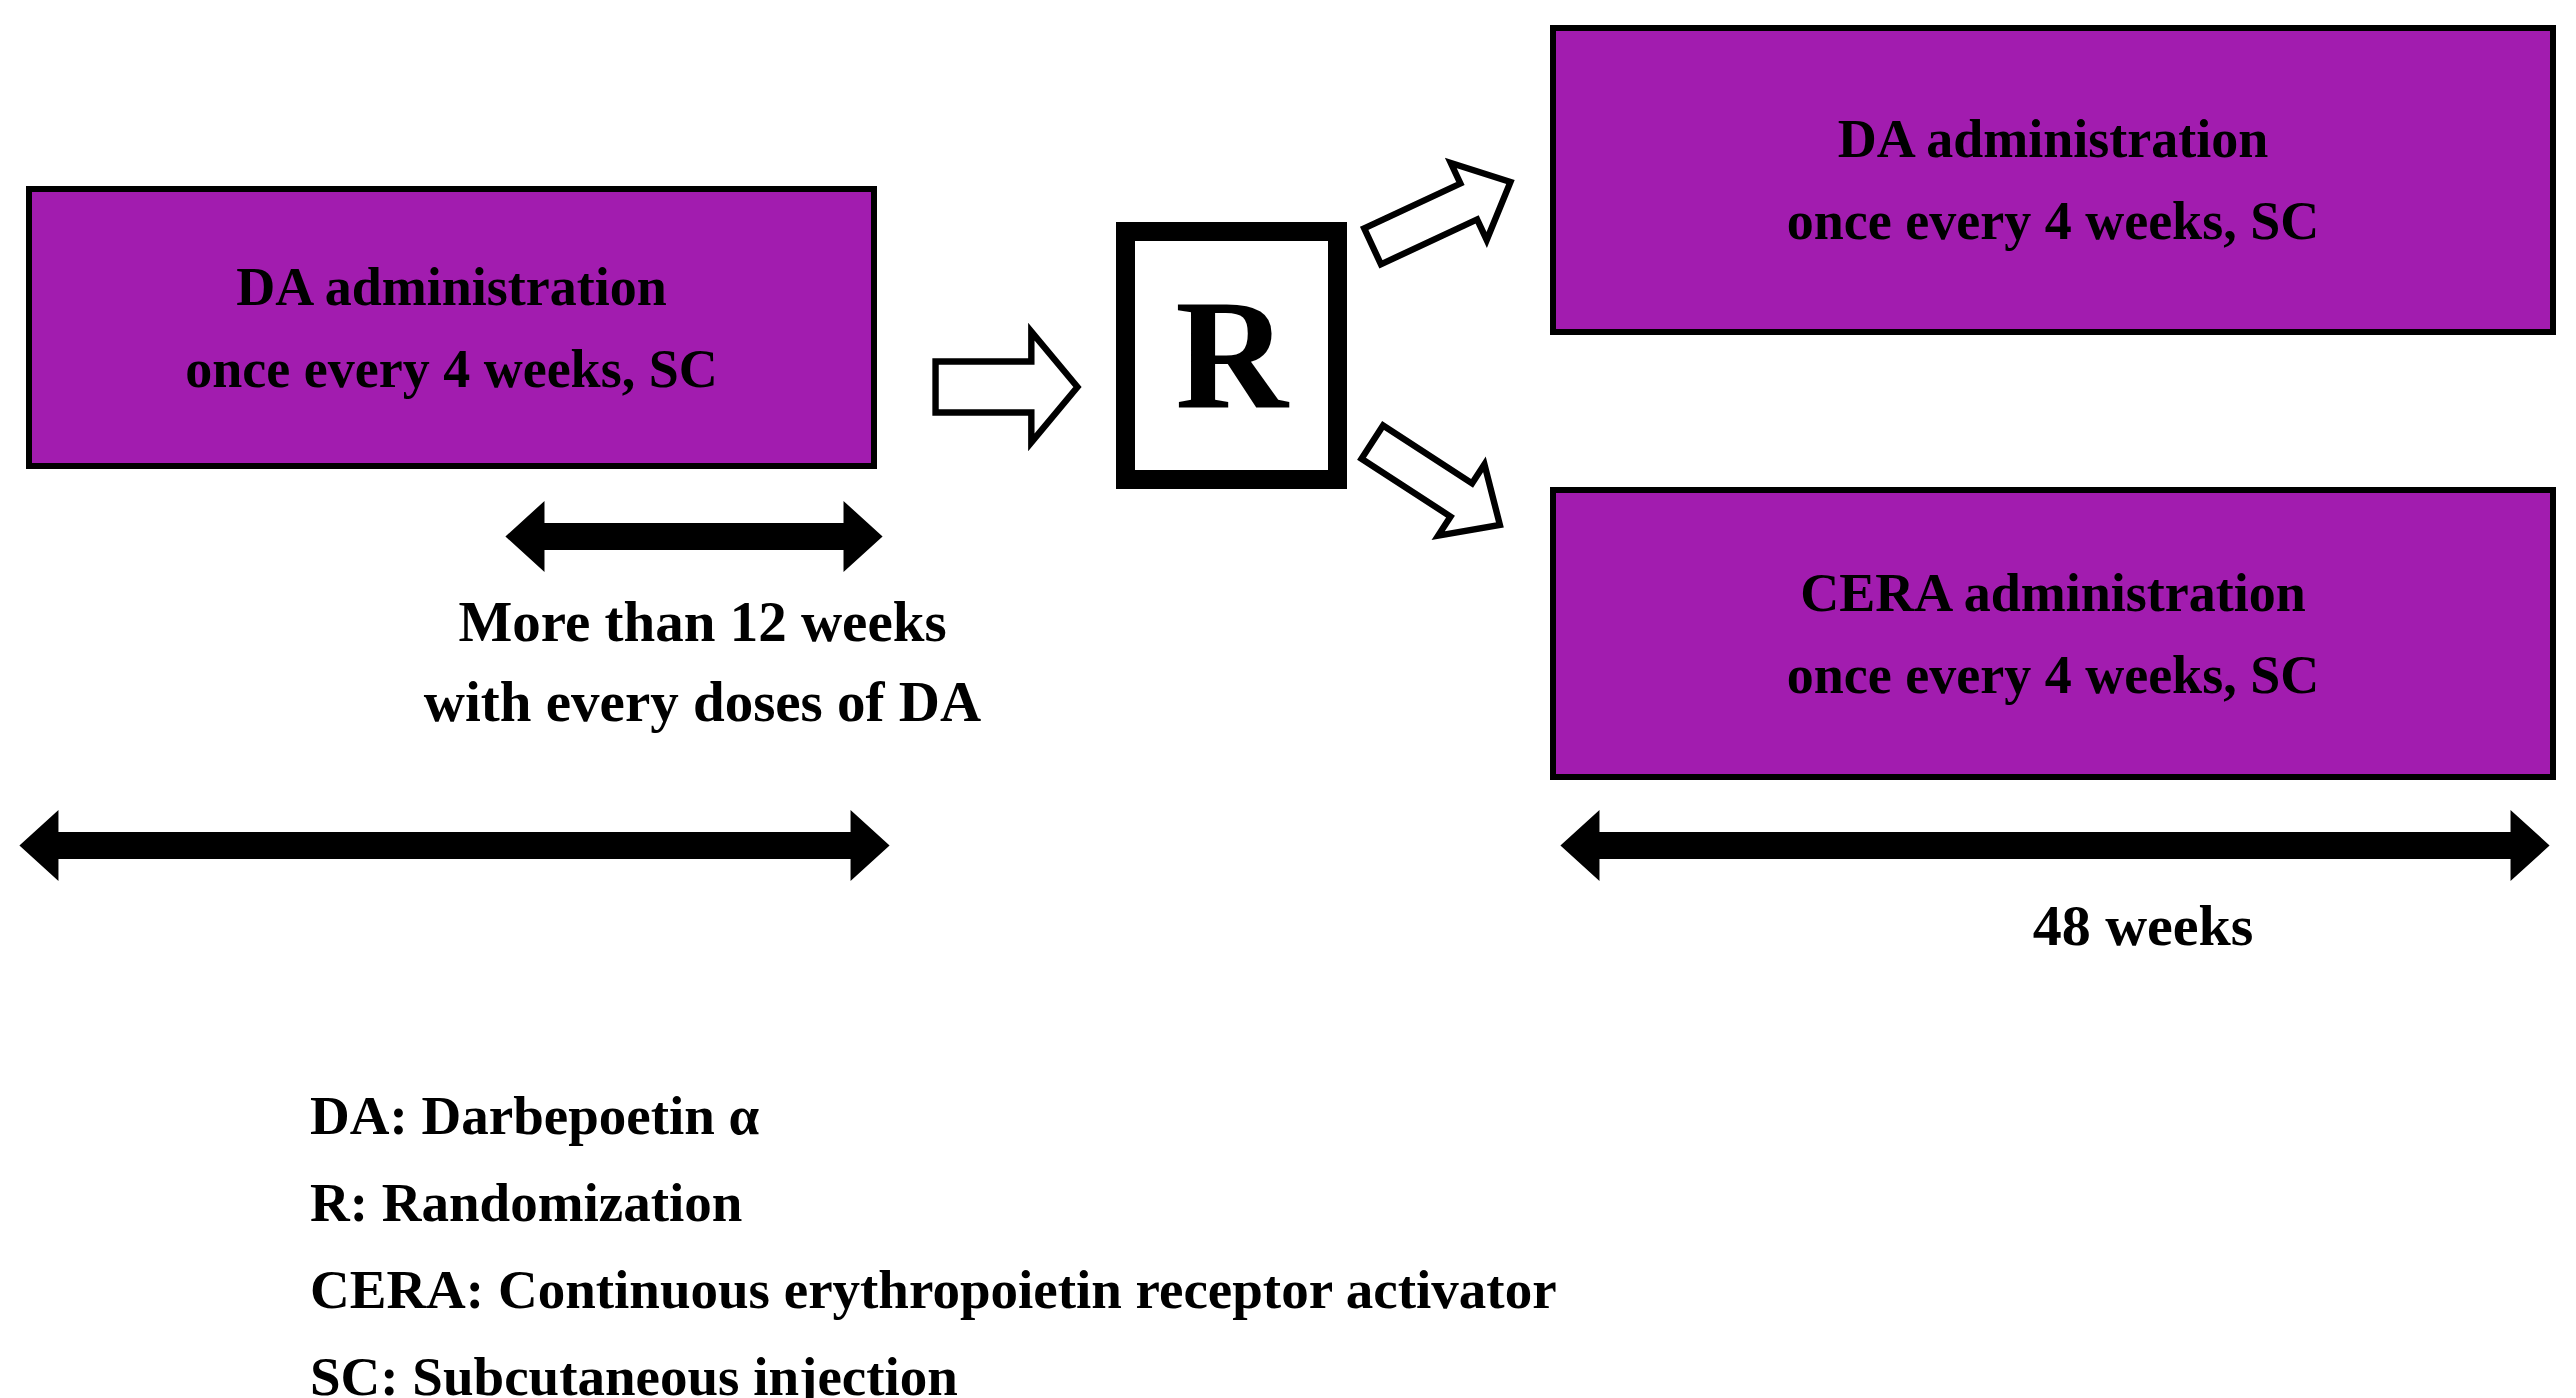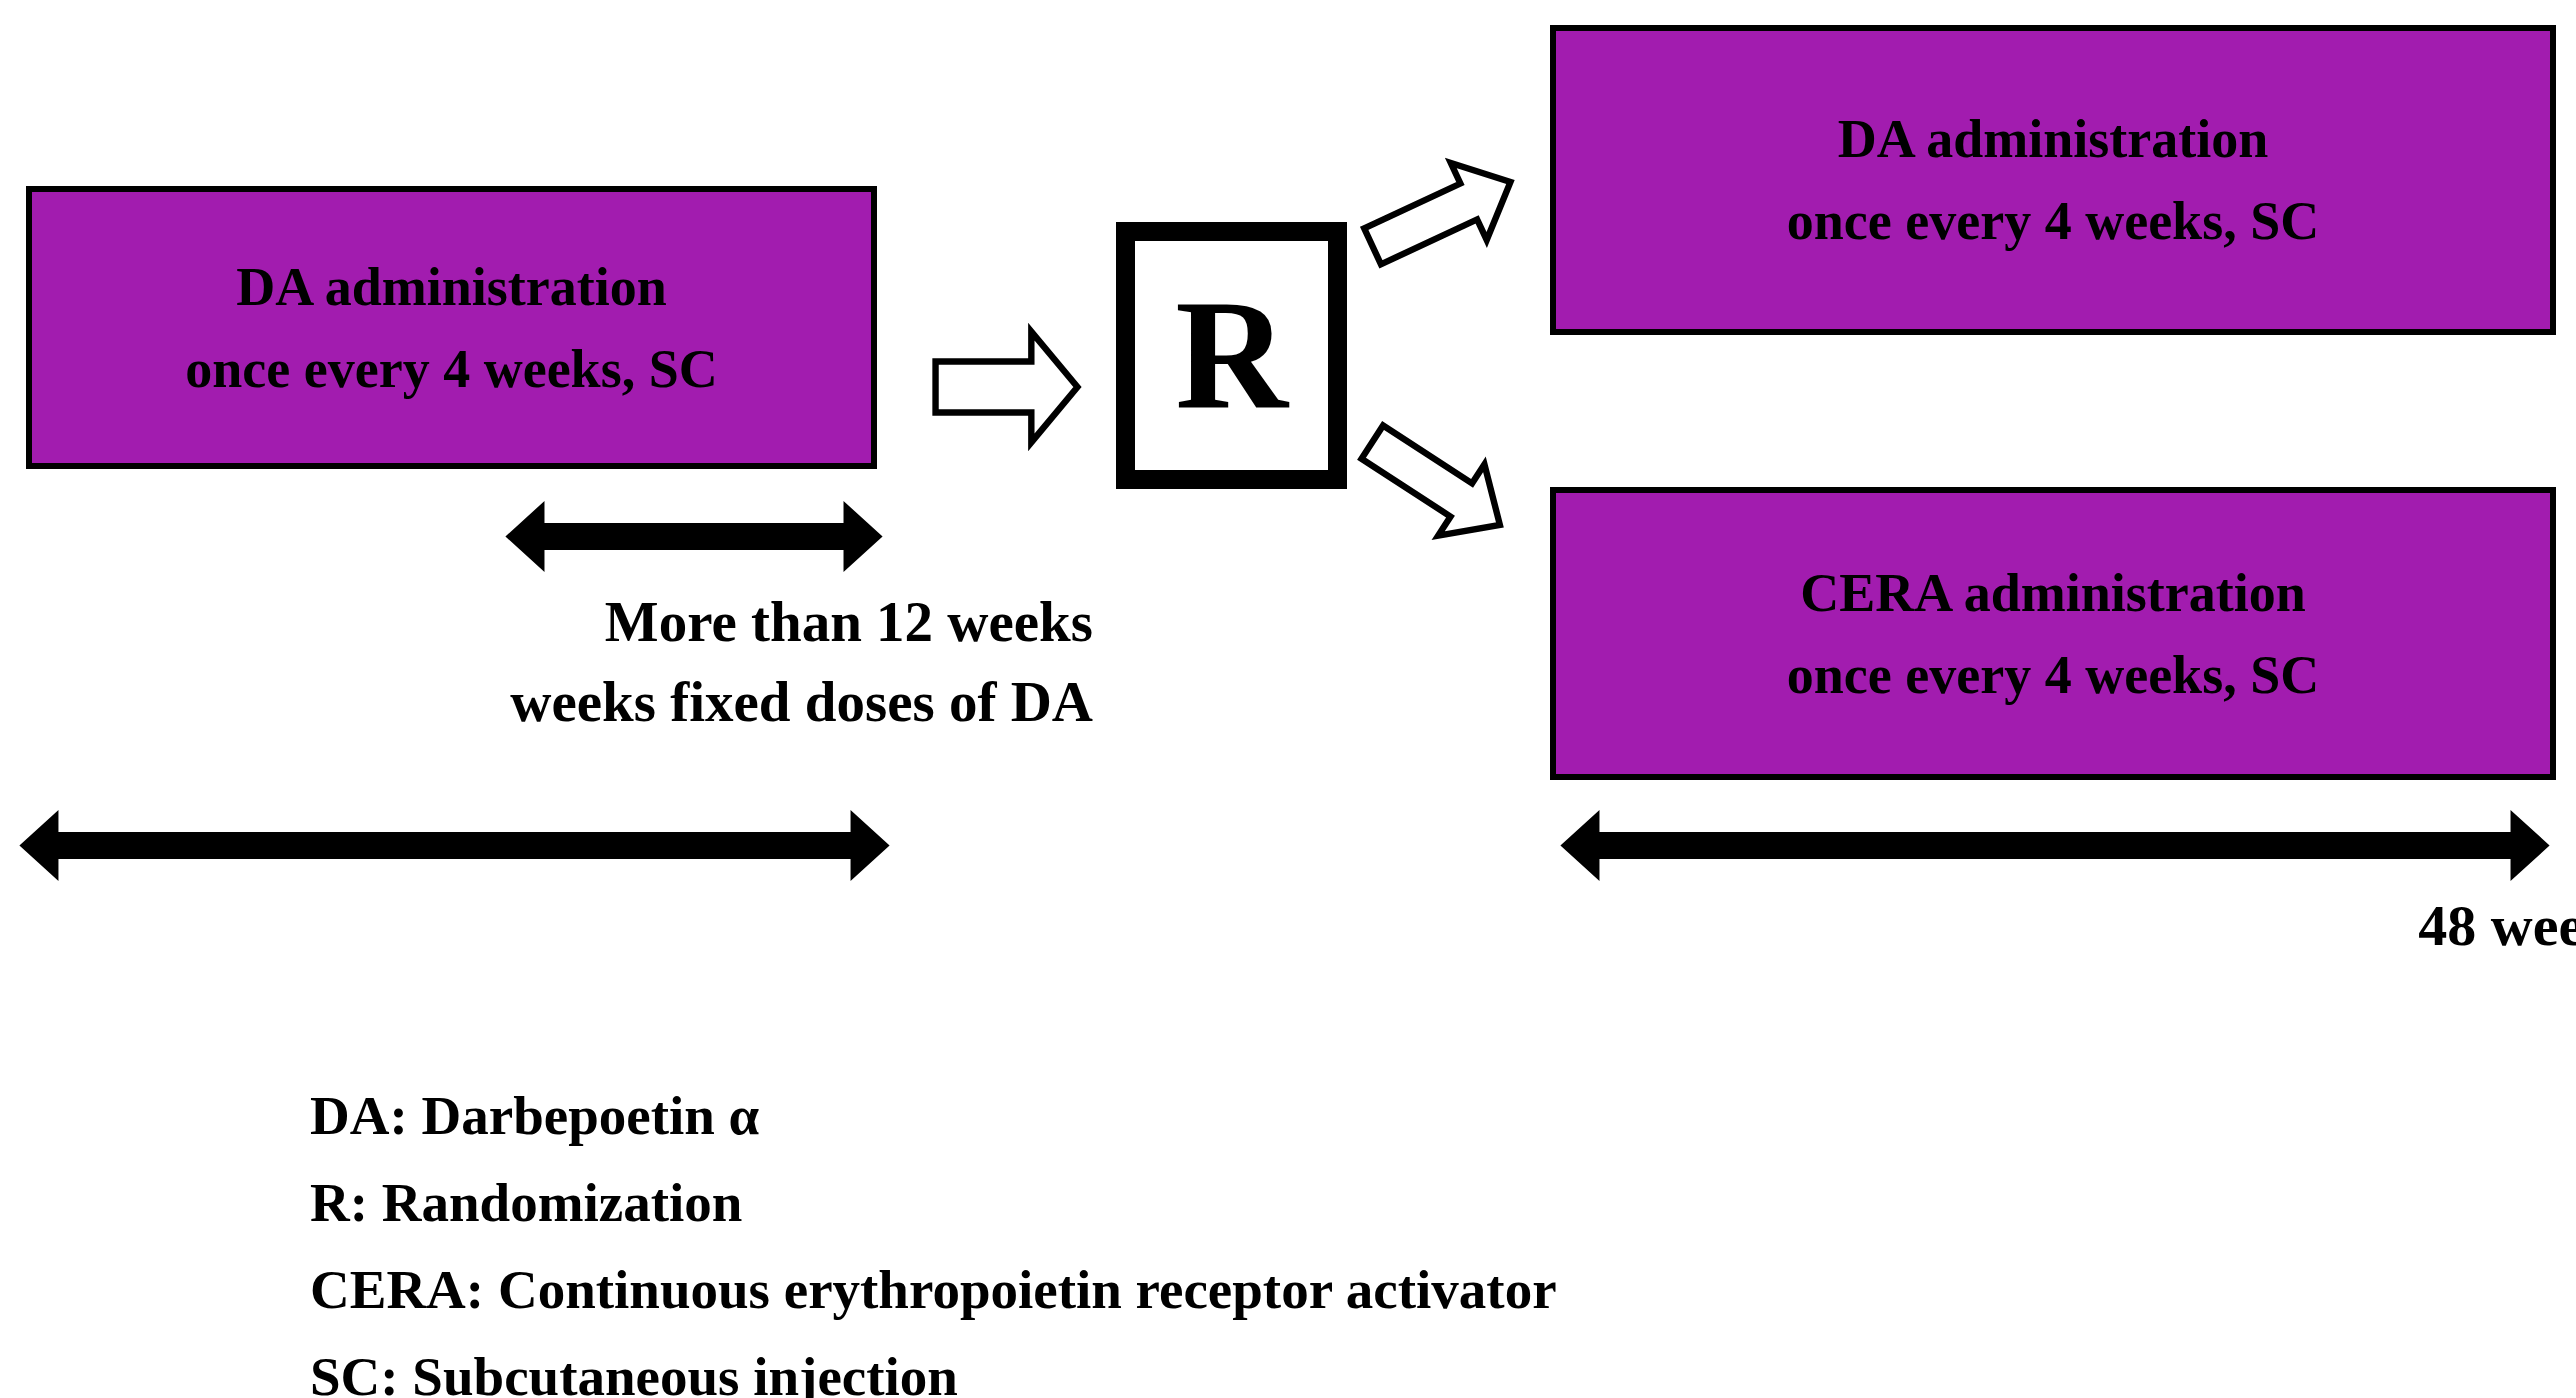--- a/index.html
+++ b/index.html
@@ -46,21 +46,21 @@
     display: flex;
     align-items: center;
     justify-content: center;
   }
   .r-box .r-letter {
     font-size: 156px;
     line-height: 156px;
   }
   .annotation {
     position: absolute;
-    text-align: right;
+    text-align: center;
     font-size: 57px;
     line-height: 80px;
     white-space: nowrap;
   }
   .ann-12w { left: 312px;  top: 582px;  width: 781px; }
   .ann-24w { left: 64px;   top: 896px; width: 852px; }
   .ann-48w { left: 1647px; top: 886px; width: 992px; font-size: 58px; }
   .legend {
     position: absolute;
     left: 310px;
@@ -108,21 +108,21 @@
     <div class="box-line">CERA administration</div>
     <div class="box-line">once every 4 weeks, SC</div>
   </div>
 
   <svg class="arrow-svg" style="left:504px; top:476px;" width="380" height="121" viewBox="0 0 535 170">
     <polygon points="2,85 57,35 57,66 478,66 478,35 533,85 478,135 478,104 57,104 57,135" fill="#000000"></polygon>
   </svg>
 
   <div class="annotation ann-12w">
     <div>More than 12 weeks</div>
-    <div>weeks fixed doses of DA</div>
+    <div>with every doses of DA</div>
   </div>
 
   <svg class="arrow-svg" style="left:18px; top:785px;" width="873" height="121" viewBox="0 0 1230 170">
     <polygon points="2,85 57,35 57,66 1173,66 1173,35 1228,85 1173,135 1173,104 57,104 57,135" fill="#000000"></polygon>
   </svg>
 
 
   <svg class="arrow-svg" style="left:1559px; top:785px;" width="992" height="121" viewBox="0 0 1397 170">
     <polygon points="2,85 57,35 57,66 1340,66 1340,35 1395,85 1340,135 1340,104 57,104 57,135" fill="#000000"></polygon>
   </svg>

